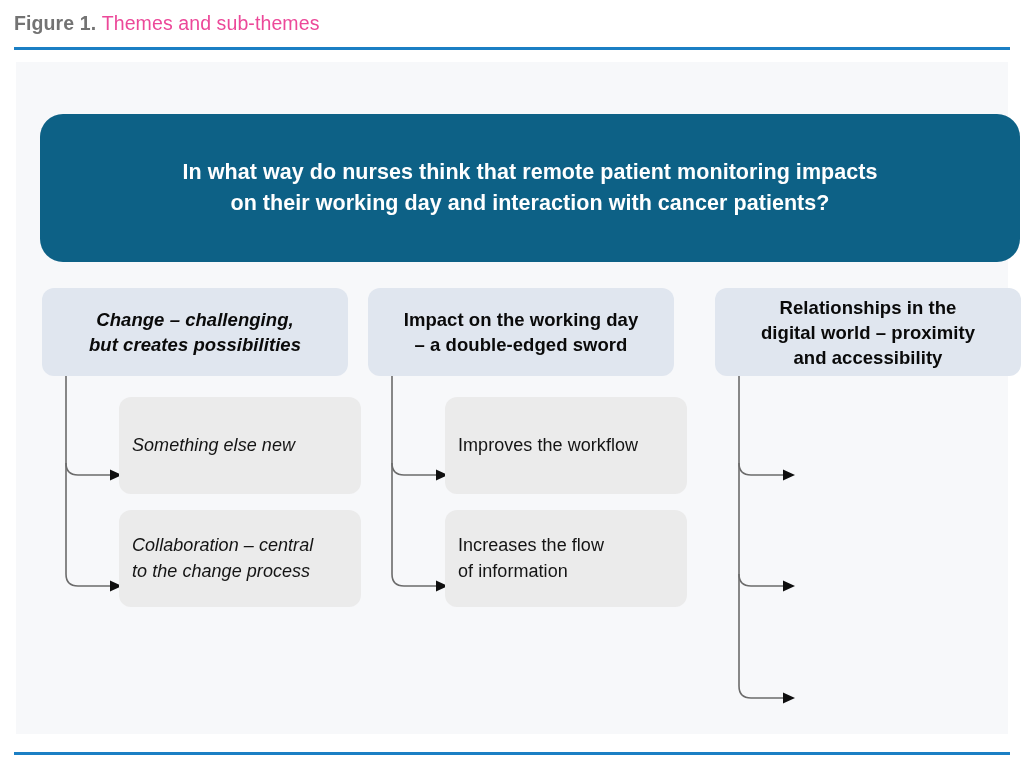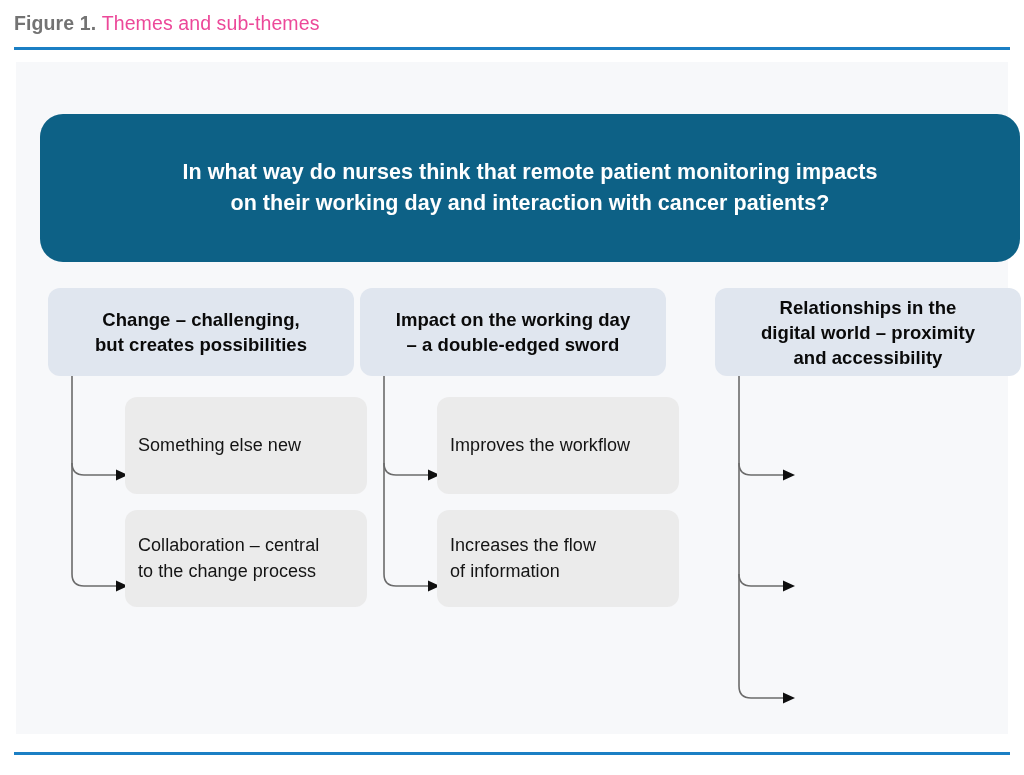--- a/index.html
+++ b/index.html
@@ -87,22 +87,22 @@
     text-align: center;
     white-space: pre-line;
     letter-spacing: 0.05px;
   }
 
   
   .theme-column {
     position: absolute;
     top: 226px;
   }
-  #theme-column-0 { left: 32px;  width: 306px; }
-  #theme-column-1 { left: 344px; width: 306px; }
+  #theme-column-0 { left: 26px;  width: 306px; font-style: italic; }
+  #theme-column-1 { left: 352px; width: 306px; }
   #theme-column-2 { left: 699px; width: 306px; }
 
   .theme-header {
     position: relative;
     width: 306px;
     background: #e0e6ef;
     border-radius: 12px;
     display: flex;
     align-items: center;
     justify-content: center;

